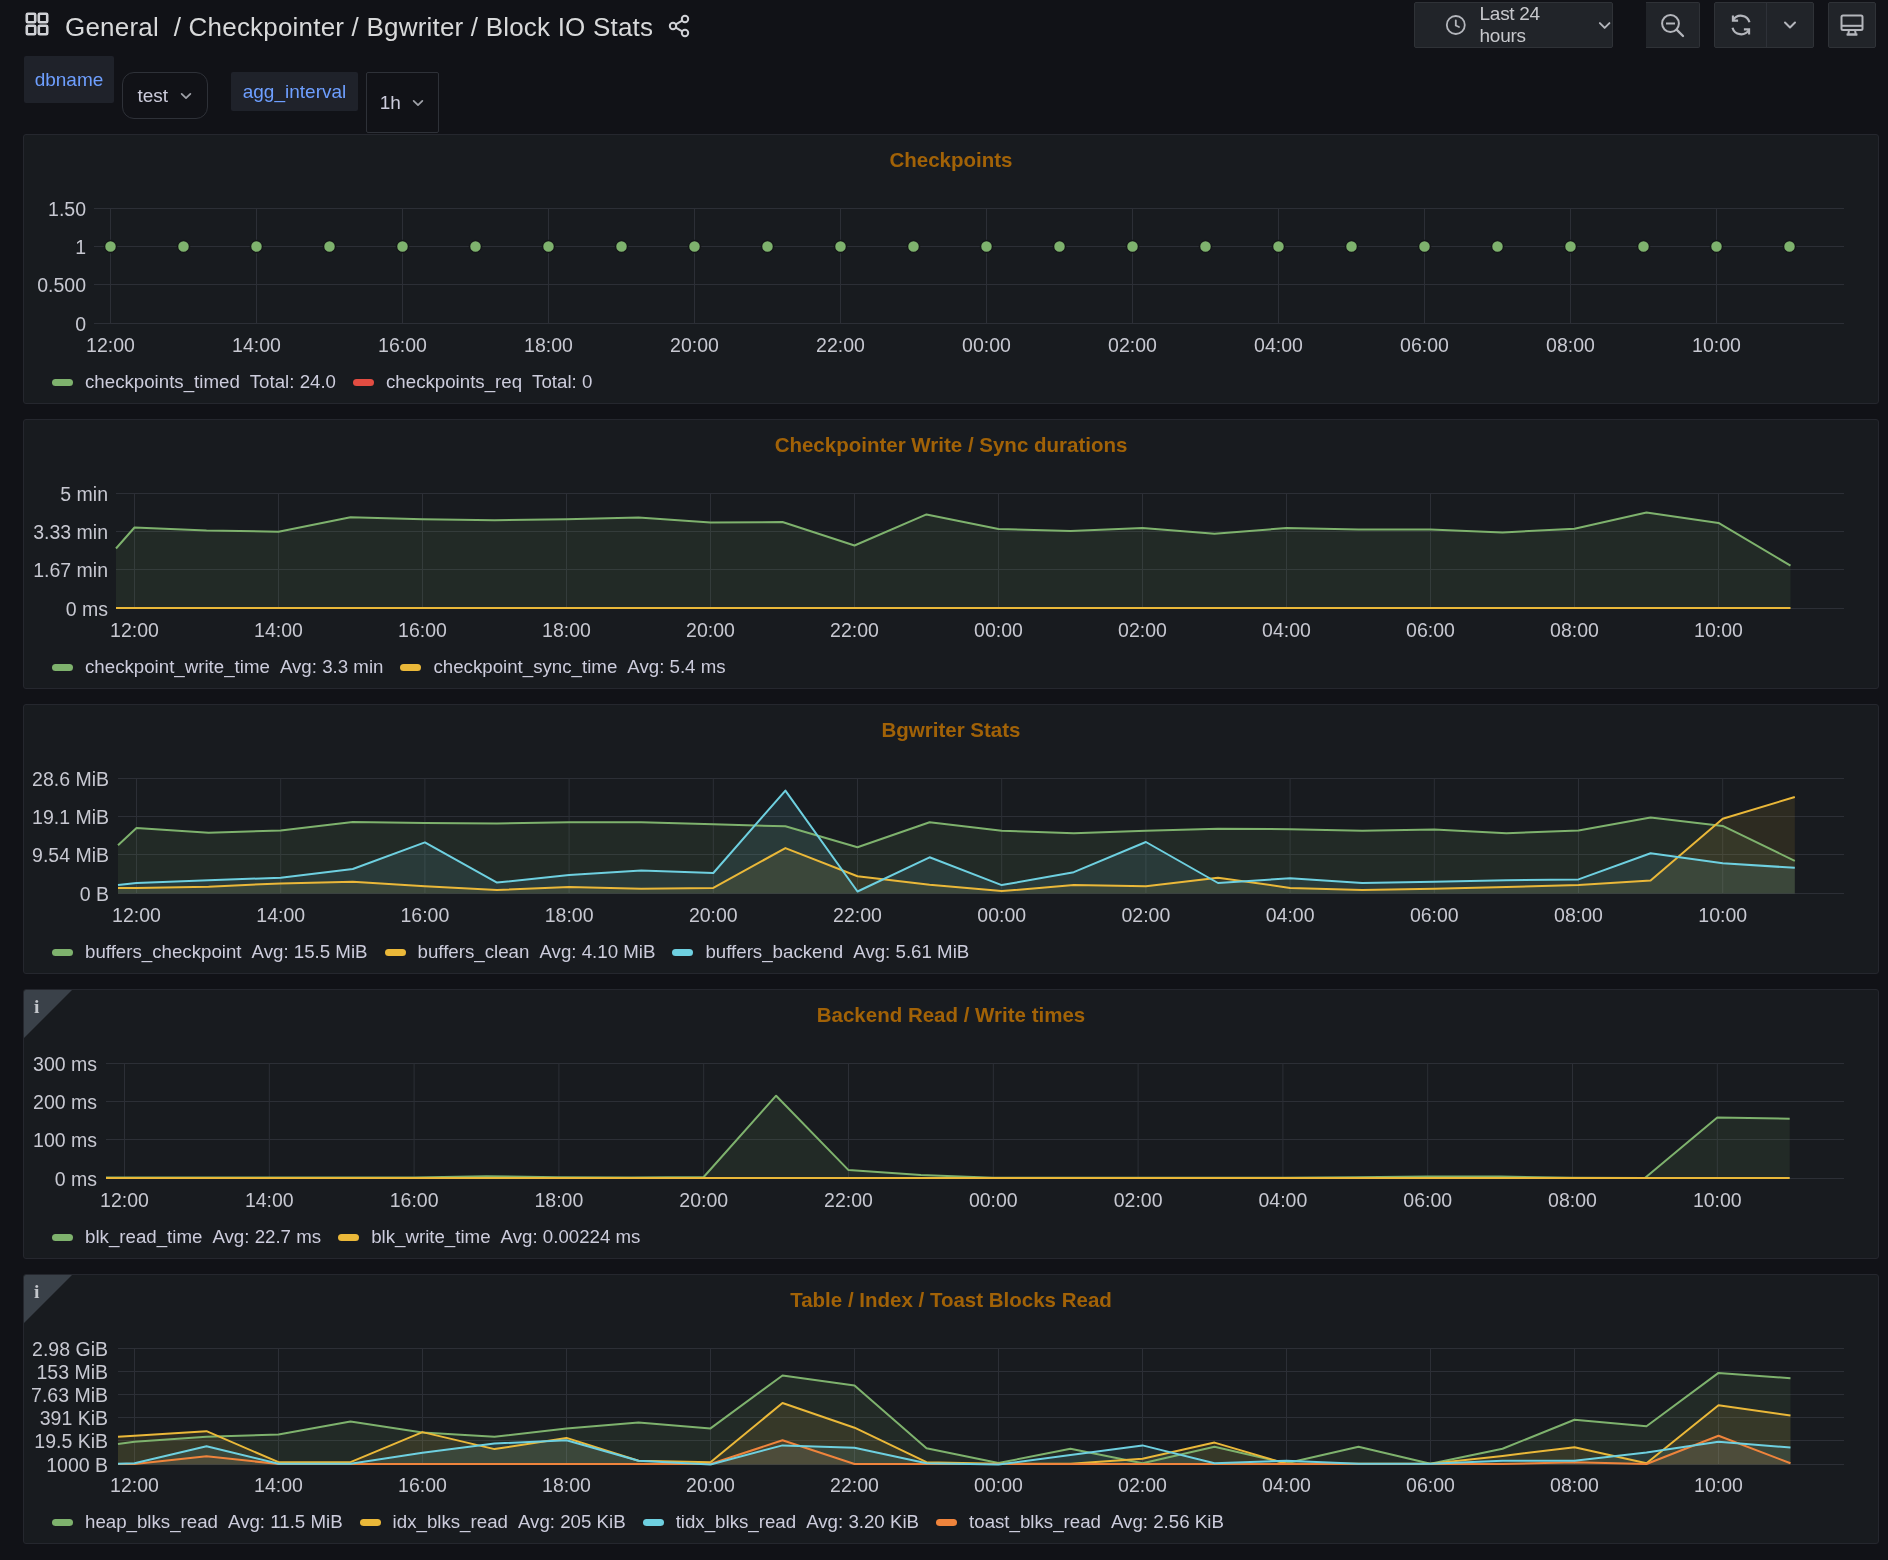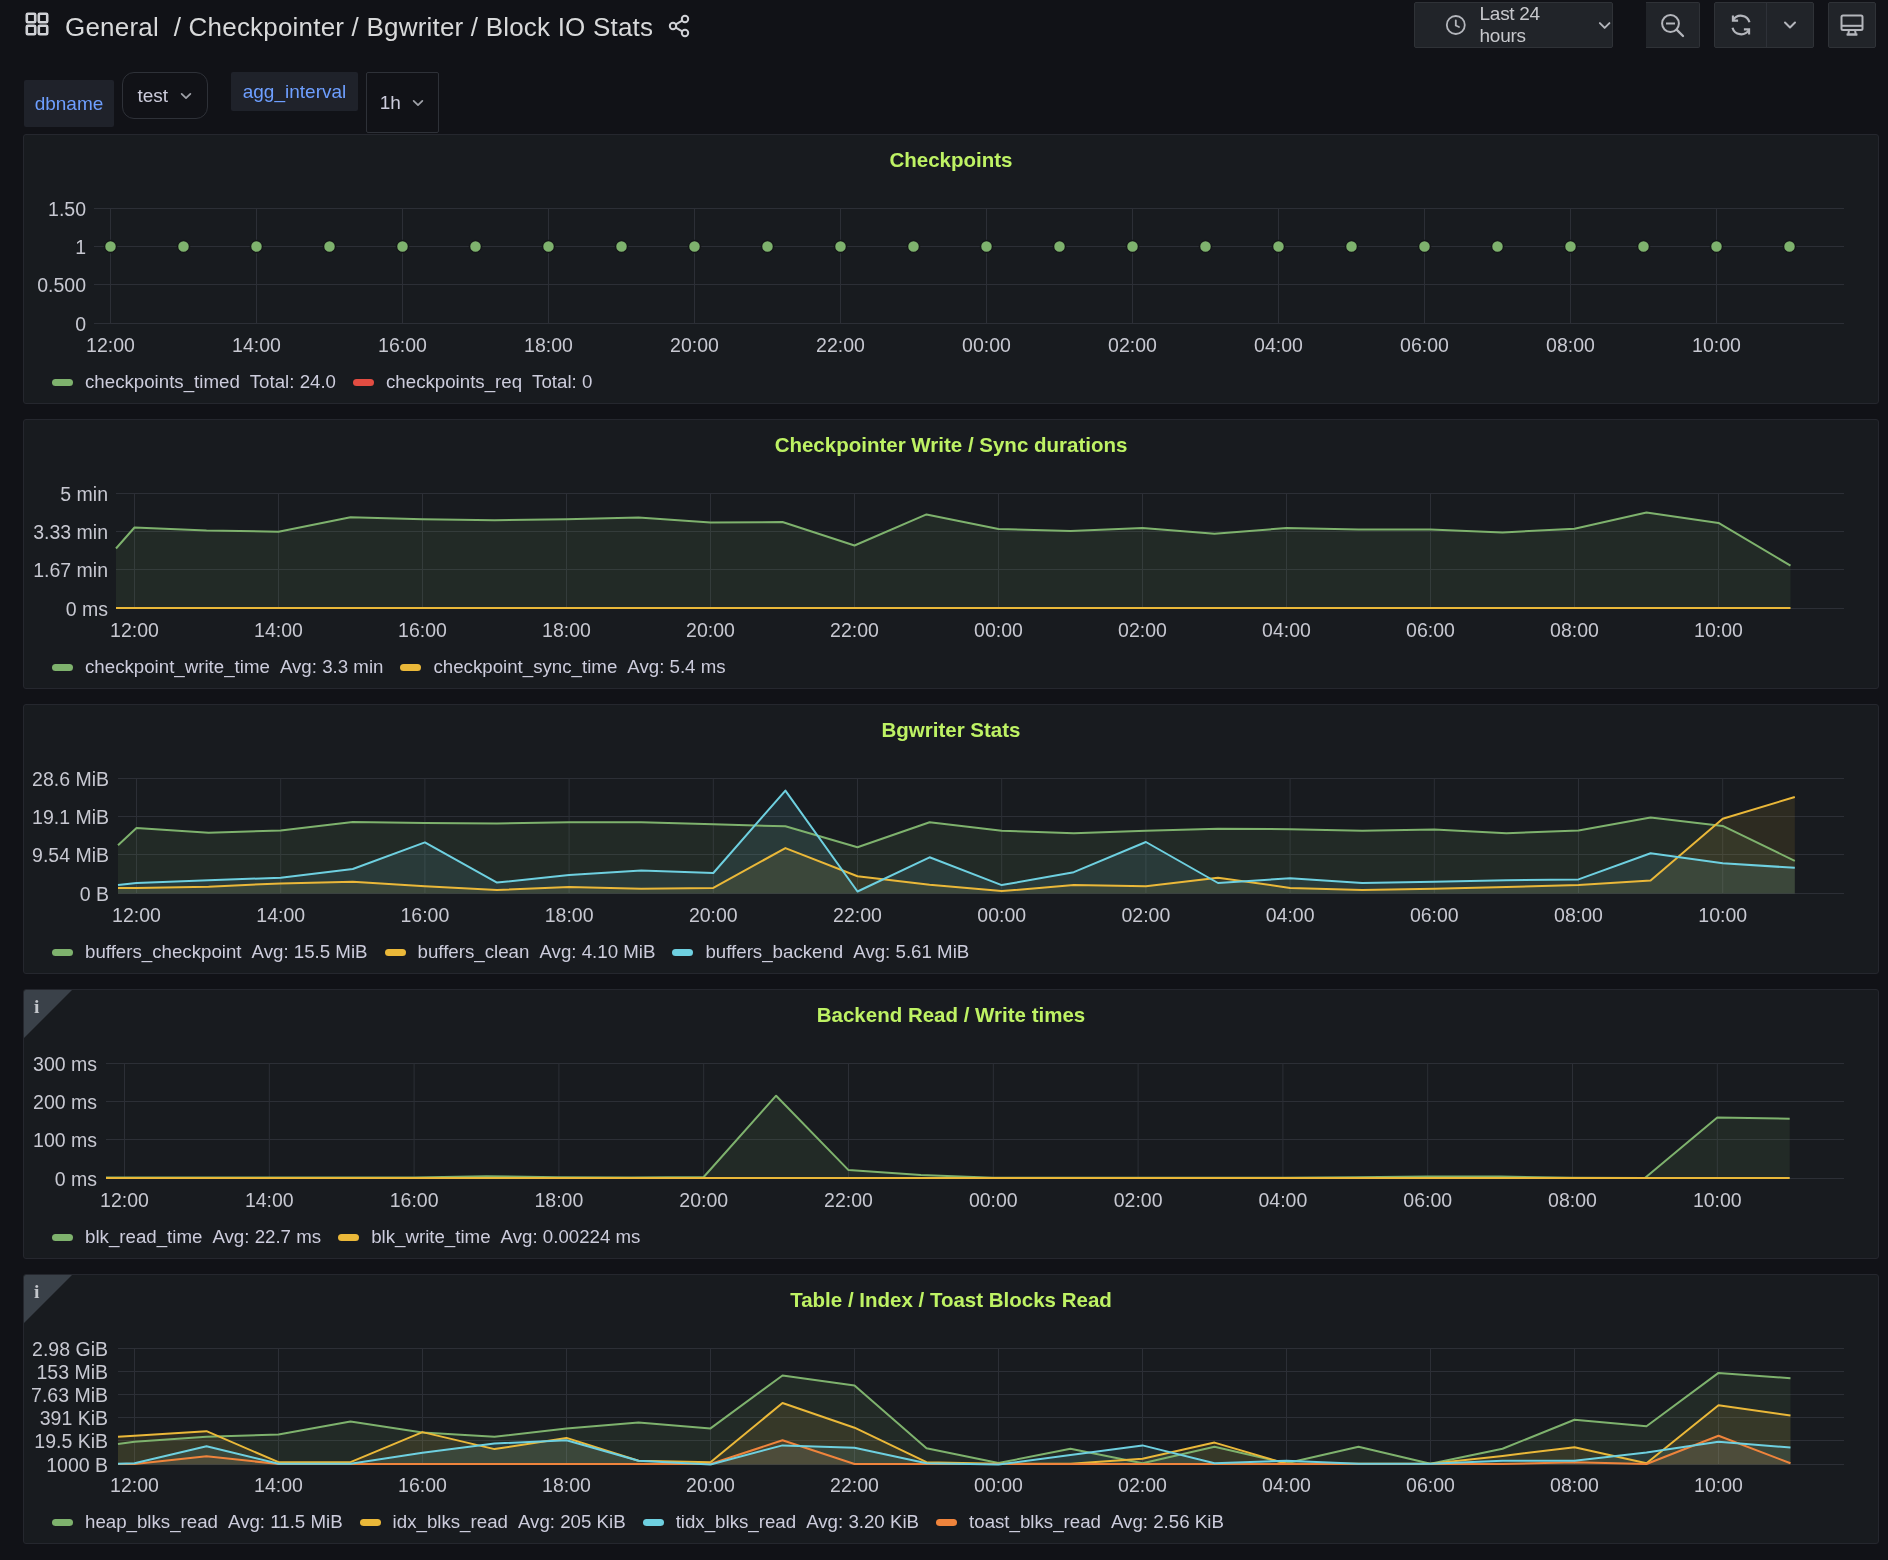--- a/index.html
+++ b/index.html
@@ -1,19 +1,19 @@
 <!DOCTYPE html>
 <html><head><meta charset="utf-8"><title>General / Checkpointer / Bgwriter / Block IO Stats</title>
 <style>
 * { margin:0; padding:0; box-sizing:border-box; }
 html,body { width:1888px; height:1560px; background:#111217; font-family:"Liberation Sans", sans-serif; overflow:hidden; }
 .panel { position:absolute; left:23px; width:1856px; height:270px;
   background:#181b1f; border:1px solid #25272e; border-radius:3px; overflow:hidden; }
 .ptitle { position:absolute; top:13px; left:0; width:100%; text-align:center;
-  font-size:20.5px; font-weight:bold; color:#bef264; }
+  font-size:20.5px; font-weight:bold; color:#a16207; }
 .plot { position:absolute; left:0; top:0; }
 .legend { position:absolute; left:28px; top:237px; height:20px; display:flex; align-items:center;
   font-size:18.7px; color:#ccccdc; white-space:nowrap; }
 .li { display:flex; align-items:center; margin-right:17px; }
 .sw { width:21px; height:7px; border-radius:4px; margin-right:12px; display:inline-block; }
 .nm { margin-right:10px; }
 .btn { position:absolute; top:2px; height:46px; background:#212429; border:1px solid #2f3237;
   border-radius:2px; display:flex; align-items:center; justify-content:center; }
 .corner { position:absolute; left:0; top:0; z-index:5; }
 </style></head>
@@ -74,21 +74,21 @@
 <div class="btn" style="left:1828px;width:48px;justify-content:center">
 <svg width="24" height="22" viewBox="0 0 24 22">
       <g fill="none" stroke="#b4b6bc" stroke-width="2">
         <rect x="1.5" y="1.5" width="21" height="14.5" rx="1.5"></rect>
         <line x1="2" y1="11.8" x2="22" y2="11.8"></line>
         <path d="M9 16 L8.2 20.5 L15.8 20.5 L15 16"></path>
         <line x1="6.5" y1="20.5" x2="17.5" y2="20.5"></line>
       </g>
     </svg>
 </div>
-<div style="position:absolute;left:24px;top:80px;width:90px;height:47px;background:#1f222a;border-radius:2px;display:flex;align-items:center;justify-content:center;font-size:19px;font-weight:500;color:#6e9fff">dbname</div>
+<div style="position:absolute;left:24px;top:56px;width:90px;height:47px;background:#1f222a;border-radius:2px;display:flex;align-items:center;justify-content:center;font-size:19px;font-weight:500;color:#6e9fff">dbname</div>
 <div style="position:absolute;left:122px;top:72px;width:86px;height:47px;background:#111217;border:1px solid #2e3138;border-radius:12px;display:flex;align-items:center;justify-content:center;font-size:19px;color:#ccccdc">test&nbsp;&nbsp;<svg width="14" height="14" viewBox="0 0 16 16">
       <path d="M3 5.5 L8 10.5 L13 5.5" fill="none" stroke="#9fa1a8" stroke-width="2" stroke-linecap="round" stroke-linejoin="round"></path>
     </svg></div>
 <div style="position:absolute;left:231px;top:72px;width:127px;height:39px;background:#1f222a;border-radius:2px;display:flex;align-items:center;justify-content:center;font-size:19px;font-weight:500;color:#6e9fff">agg_interval</div>
 <div style="position:absolute;left:366px;top:72px;width:73px;height:61px;background:#111217;border:1px solid #2e3138;border-radius:2px;display:flex;align-items:center;justify-content:center;font-size:19px;color:#ccccdc">1h&nbsp;&nbsp;<svg width="14" height="14" viewBox="0 0 16 16">
       <path d="M3 5.5 L8 10.5 L13 5.5" fill="none" stroke="#9fa1a8" stroke-width="2" stroke-linecap="round" stroke-linejoin="round"></path>
     </svg></div>
 <div class="panel" style="top:134px">
     <div class="ptitle">Checkpoints</div>
     <svg class="plot" width="1856" height="270">

